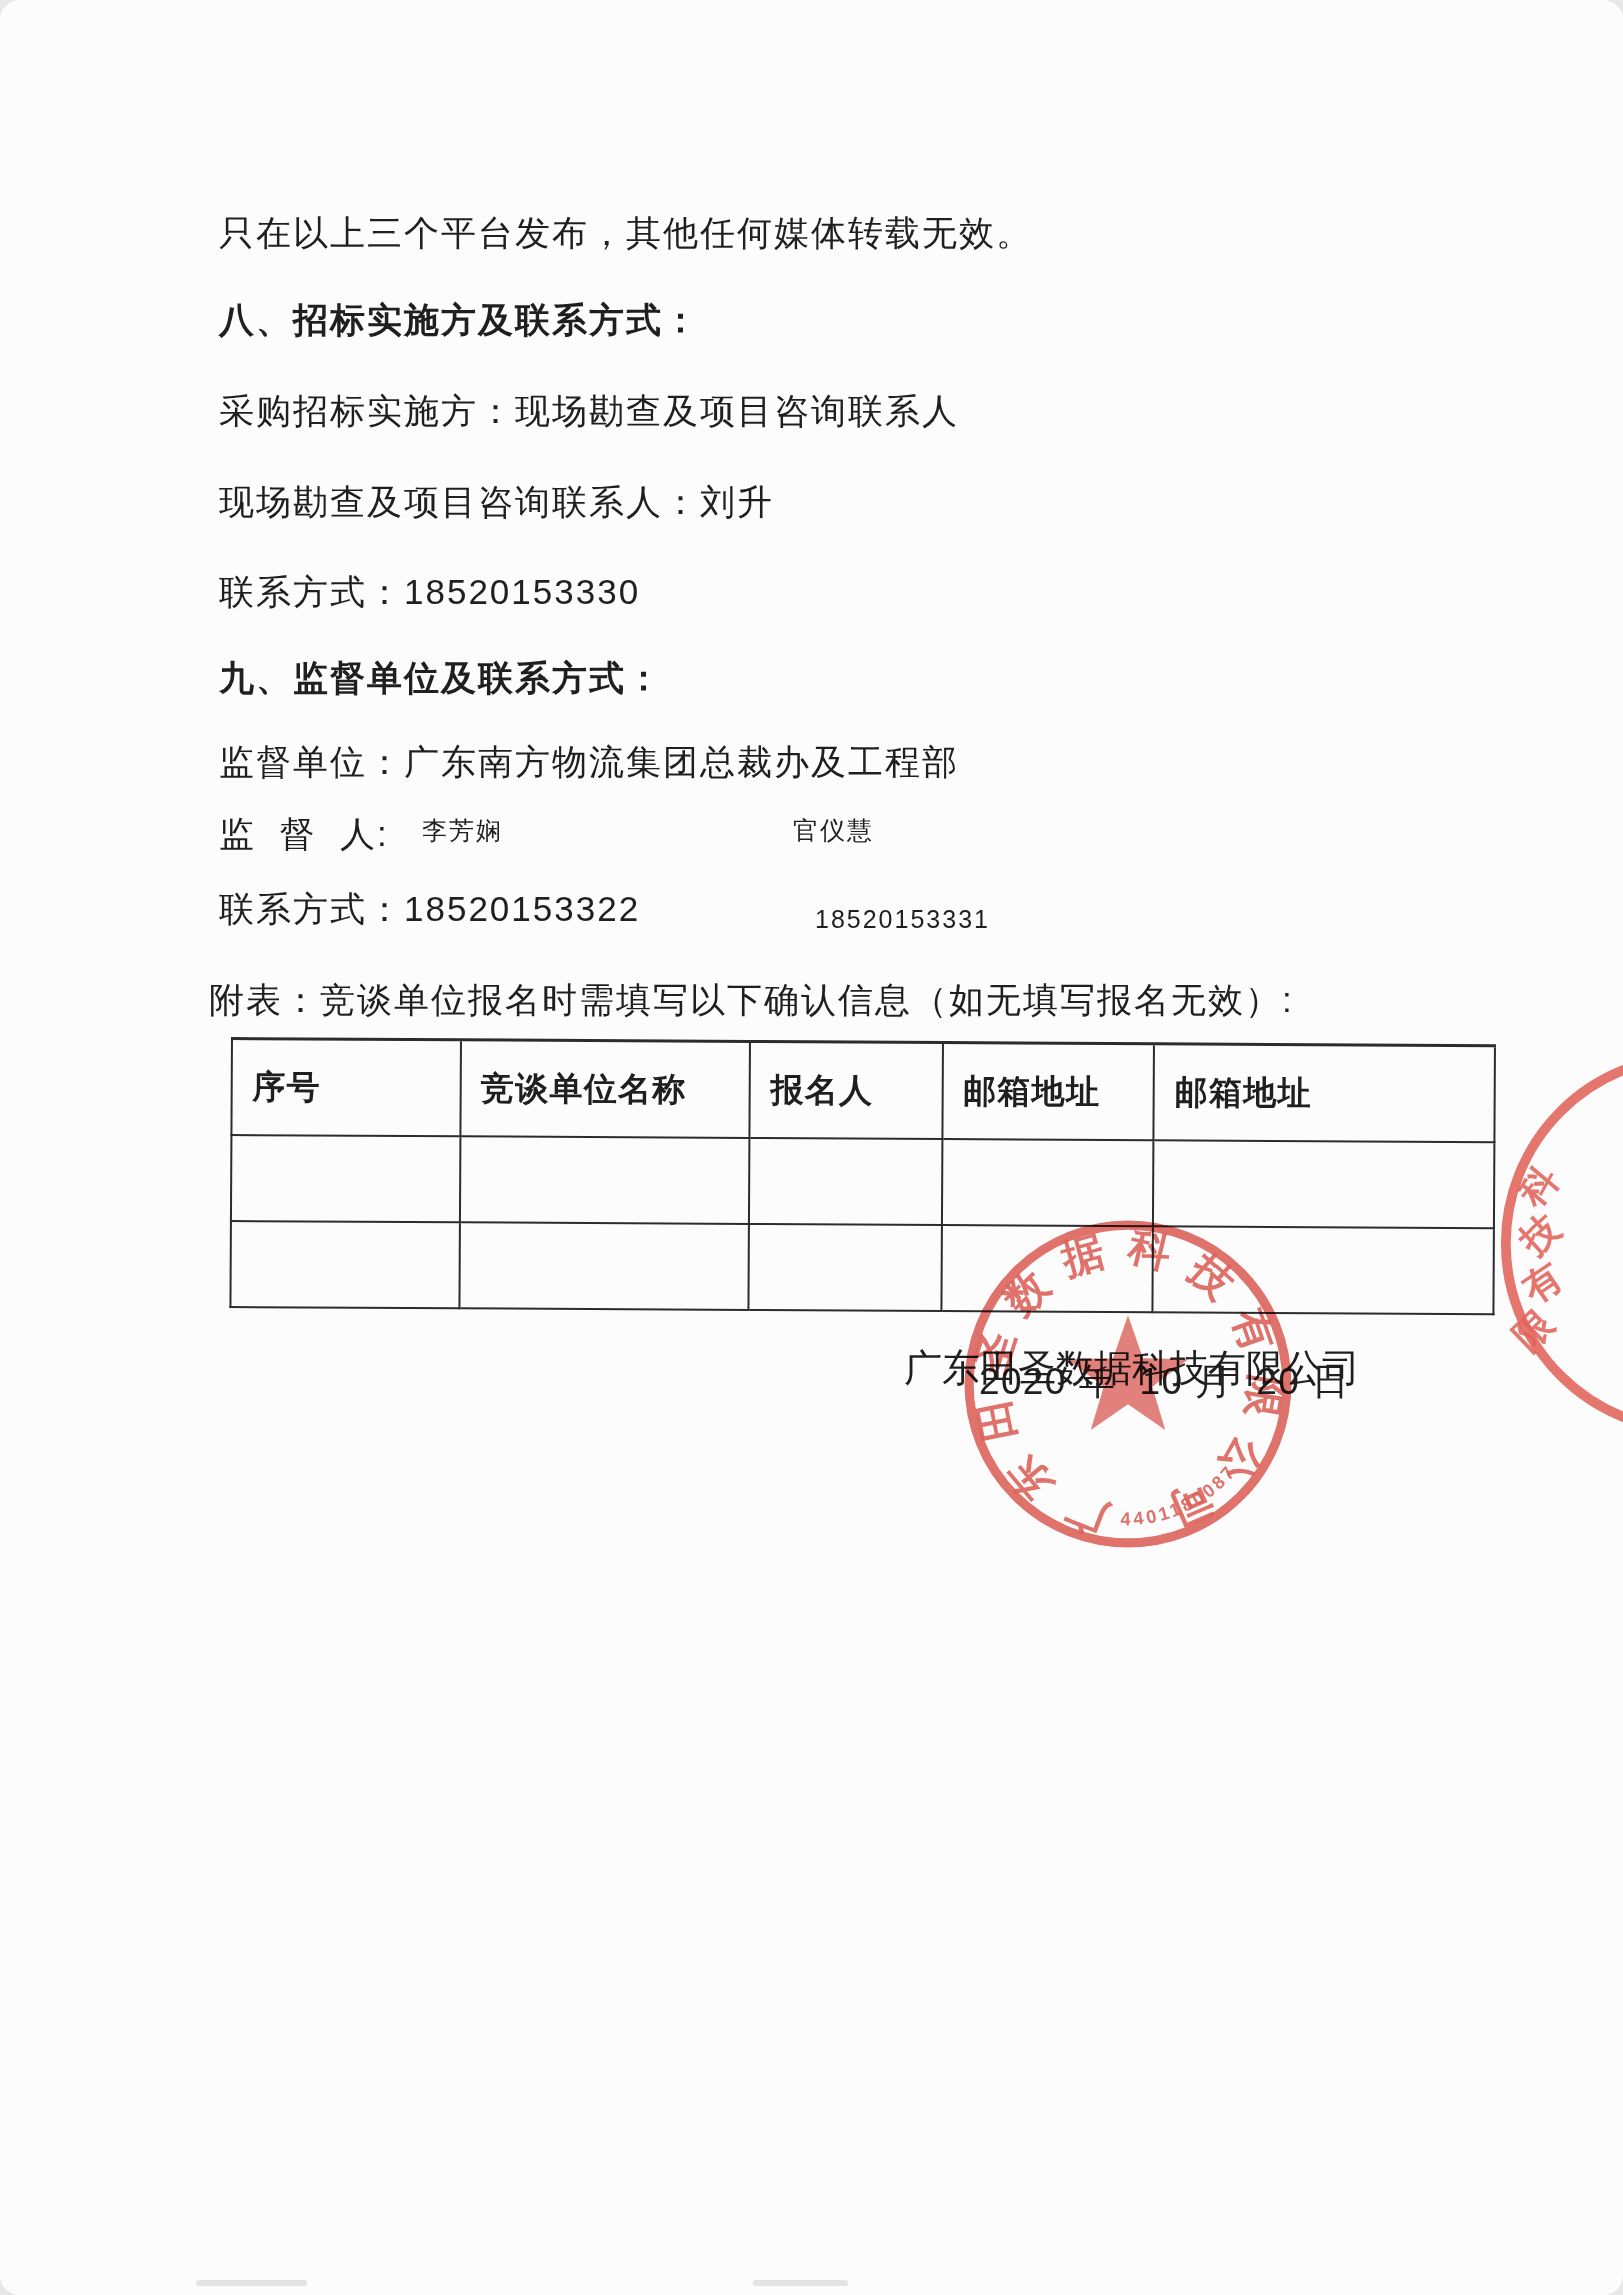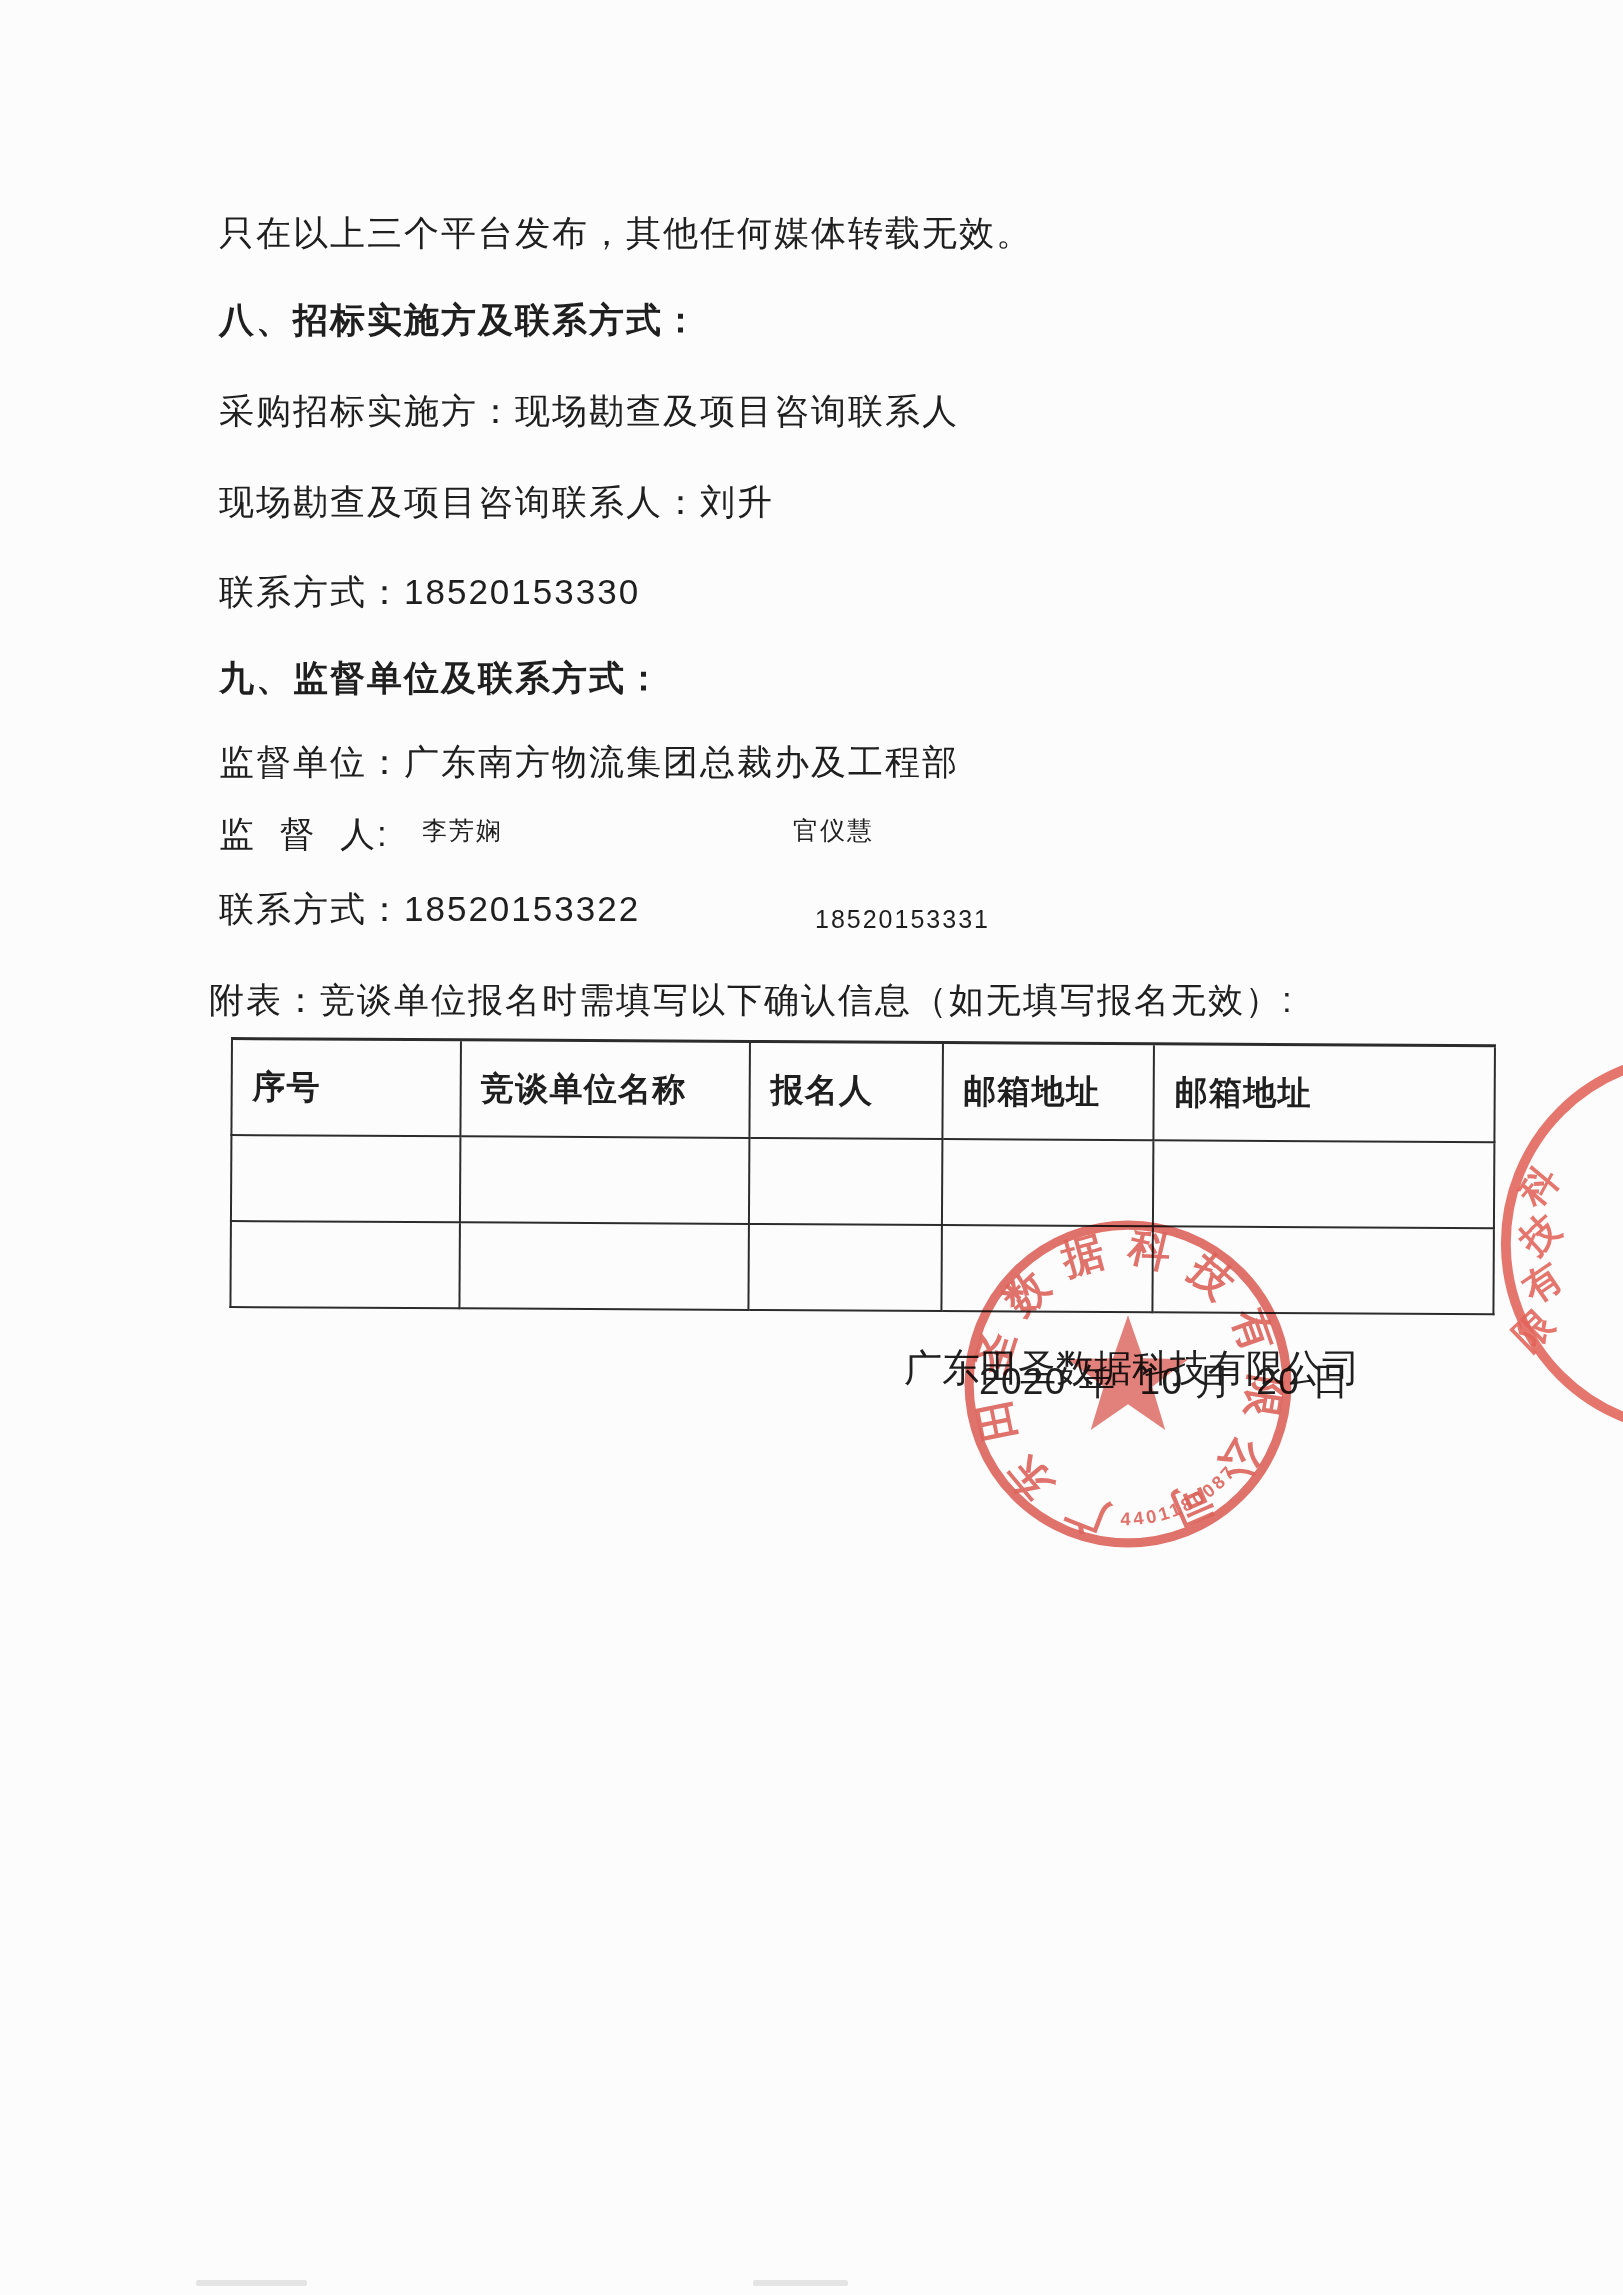--- a/index.html
+++ b/index.html
@@ -4,20 +4,21 @@
 <style>
   html, body { margin: 0; padding: 0; background: #e8e8e8; }
   .page {
     position: relative;
     width: 1623px;
     height: 2295px;
     background: #fcfcfc;
     overflow: hidden;
     font-family: "Liberation Sans", "DejaVu Sans", sans-serif;
     color: #1f1f1f;
+    border-radius: 20px;
   }
   .line {
     position: absolute;
     left: 219px;
     font-size: 35px;
     line-height: 1.15;
     letter-spacing: 2px;
     white-space: pre;
     color: #1f1f1f;
   }

